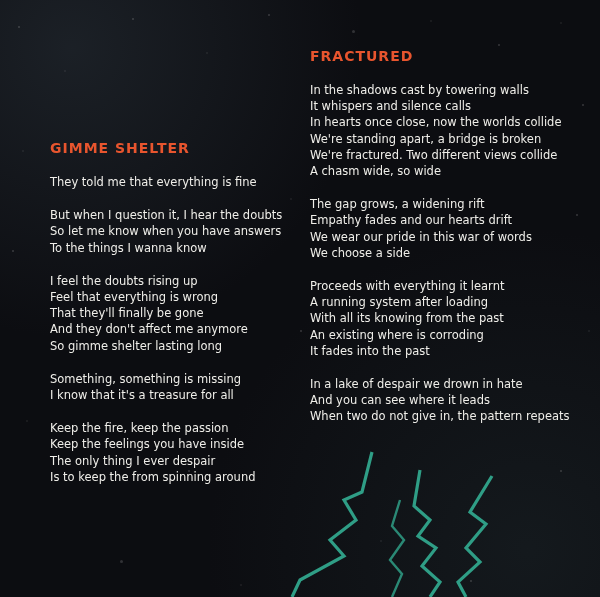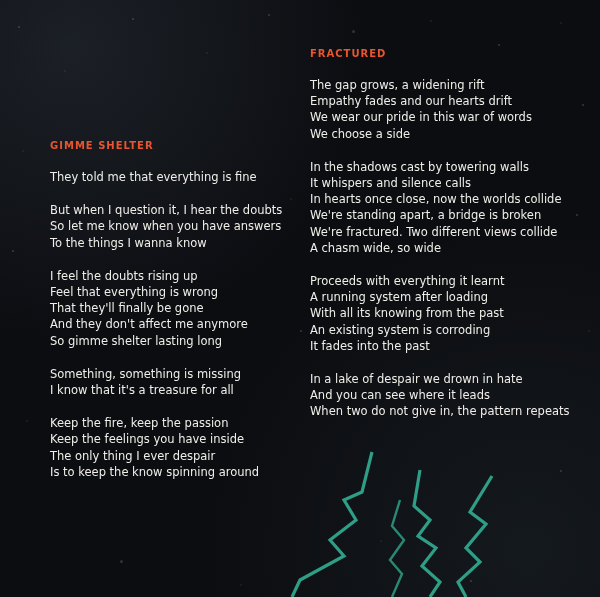--- a/index.html
+++ b/index.html
@@ -44,21 +44,21 @@
   }
 
   .col {
     position: absolute;
   }
   #col-left  { left: 50px;  top: 140px; width: 230px; }
   #col-right { left: 310px; top: 48px;  width: 250px; }
 
   .song-title {
     color: #e8552e;
-    font-size: 10px;
+    font-size: 14px;
     font-weight: bold;
     letter-spacing: 1.0px;
     margin: 0 0 18px 0;
     font-family: "DejaVu Sans", sans-serif;
   }
   .stanza {
     margin: 0 0 17px 0;
   }
   .line {
     color: #efeee9;
@@ -130,48 +130,48 @@
 
     <div class="stanza">
       <div class="line">Something, something is missing</div>
       <div class="line">I know that it's a treasure for all</div>
     </div>
 
     <div class="stanza">
       <div class="line">Keep the fire, keep the passion</div>
       <div class="line">Keep the feelings you have inside</div>
       <div class="line">The only thing I ever despair</div>
-      <div class="line">Is to keep the know spinning around</div>
+      <div class="line">Is to keep the from spinning around</div>
     </div>
   </div>
 
   <div class="col" id="col-right">
     <h2 class="song-title">FRACTURED</h2>
-
-    <div class="stanza">
-      <div class="line">The gap grows, a widening rift</div>
-      <div class="line">Empathy fades and our hearts drift</div>
-      <div class="line">We wear our pride in this war of words</div>
-      <div class="line">We choose a side</div>
-    </div>
 
     <div class="stanza">
       <div class="line">In the shadows cast by towering walls</div>
       <div class="line">It whispers and silence calls</div>
       <div class="line">In hearts once close, now the worlds collide</div>
       <div class="line">We're standing apart, a bridge is broken</div>
       <div class="line">We're fractured. Two different views collide</div>
       <div class="line">A chasm wide, so wide</div>
     </div>
 
     <div class="stanza">
+      <div class="line">The gap grows, a widening rift</div>
+      <div class="line">Empathy fades and our hearts drift</div>
+      <div class="line">We wear our pride in this war of words</div>
+      <div class="line">We choose a side</div>
+    </div>
+
+    <div class="stanza">
       <div class="line">Proceeds with everything it learnt</div>
       <div class="line">A running system after loading</div>
       <div class="line">With all its knowing from the past</div>
-      <div class="line">An existing system is corroding</div>
+      <div class="line">An existing where is corroding</div>
       <div class="line">It fades into the past</div>
     </div>
 
     <div class="stanza">
       <div class="line">In a lake of despair we drown in hate</div>
       <div class="line">And you can see where it leads</div>
       <div class="line">When two do not give in, the pattern repeats</div>
     </div>
   </div>
 

